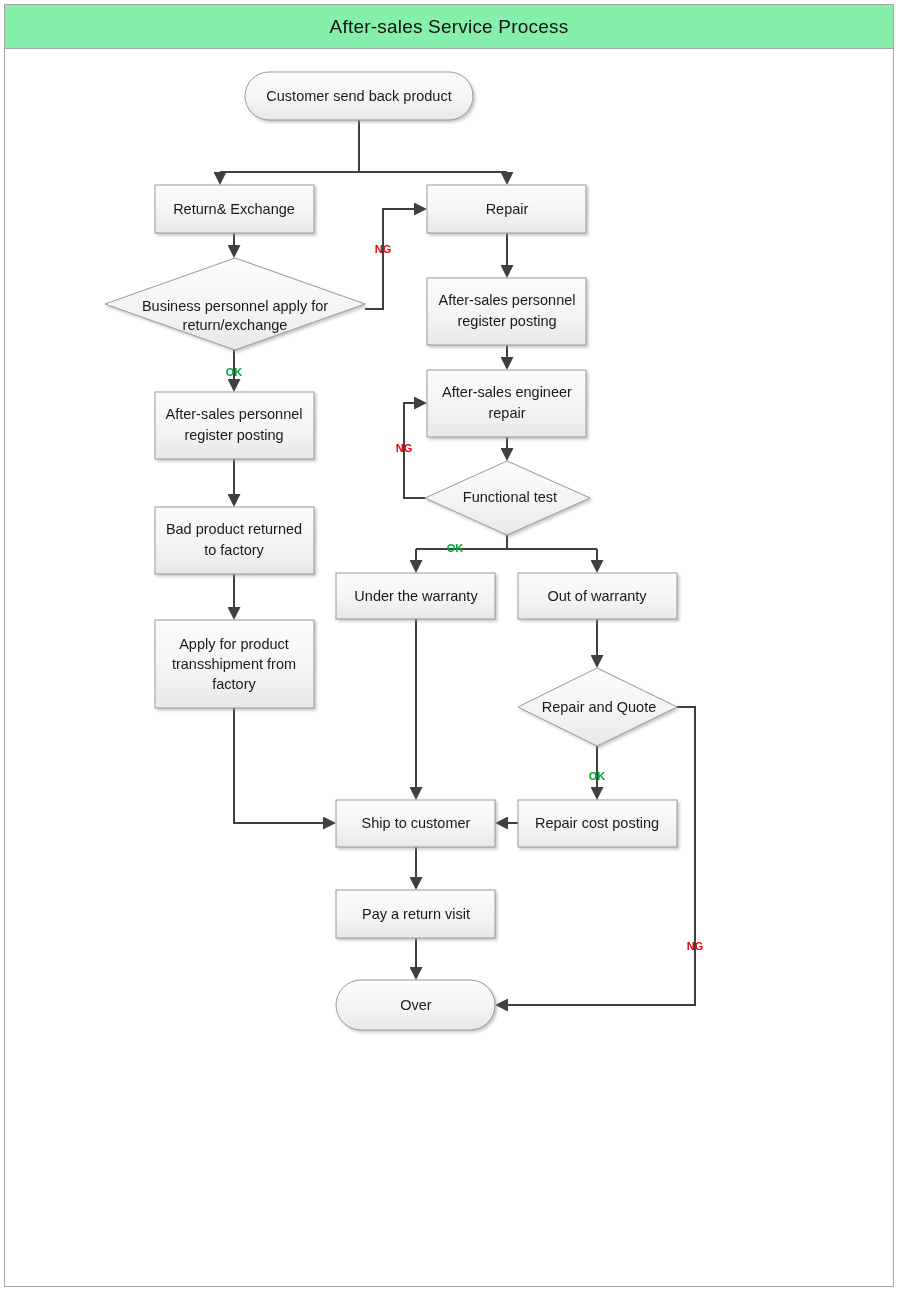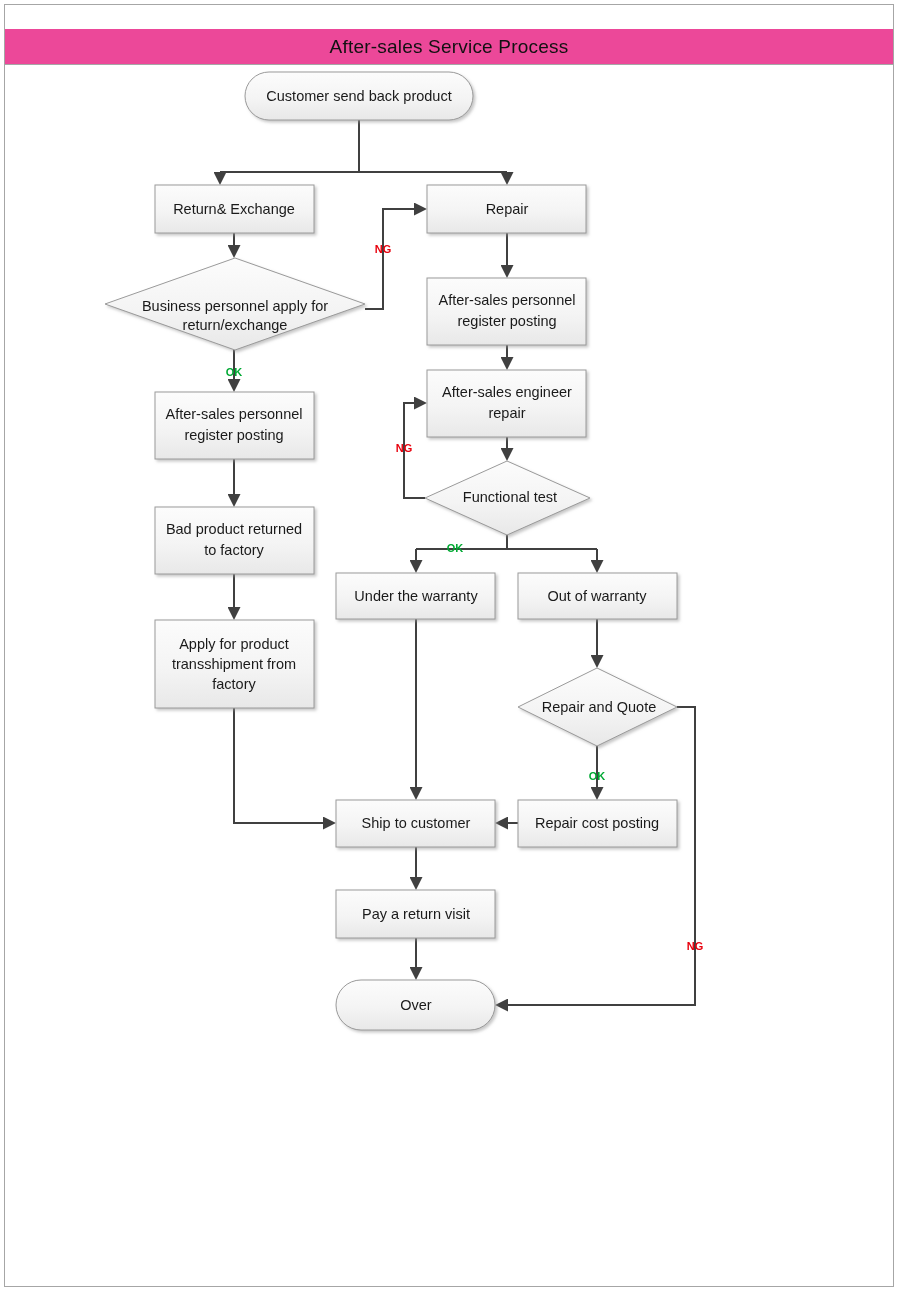--- a/index.html
+++ b/index.html
@@ -23,28 +23,27 @@
     height: 1283px;
     border: 1px solid #a6a6a6;
     box-sizing: border-box;
     background: #ffffff;
   }
   #title-bar {
     position: absolute;
     left: 5px;
     top: 5px;
     width: 888px;
-    height: 36px;
-    background: #ec4899;
+    height: 44px;
+    background: #86efac;
     border-bottom: 1px solid #a6a6a6;
     box-sizing: border-box;
     display: flex;
     align-items: center;
     justify-content: center;
-    margin-top: 24px;
   }
   #title-text {
     font-size: 19px;
     color: #111111;
     letter-spacing: 0.2px;
   }
   #canvas {
     position: absolute;
     left: 0;
     top: 0;

